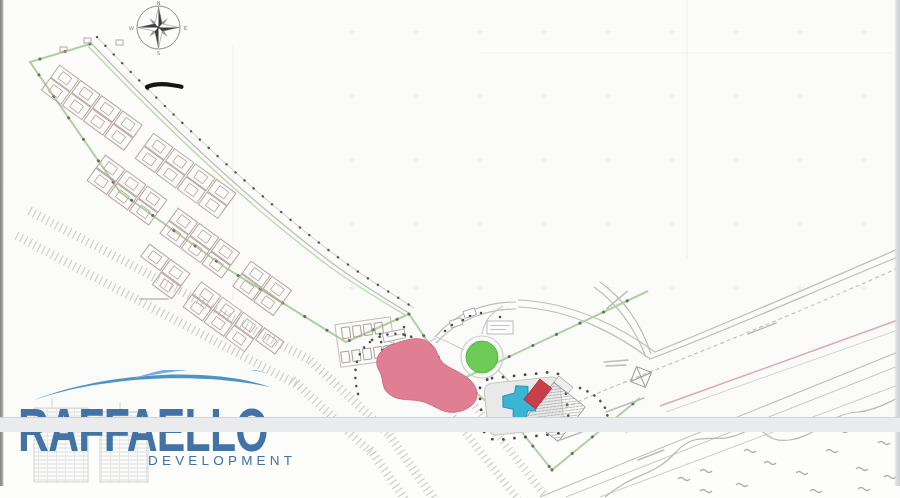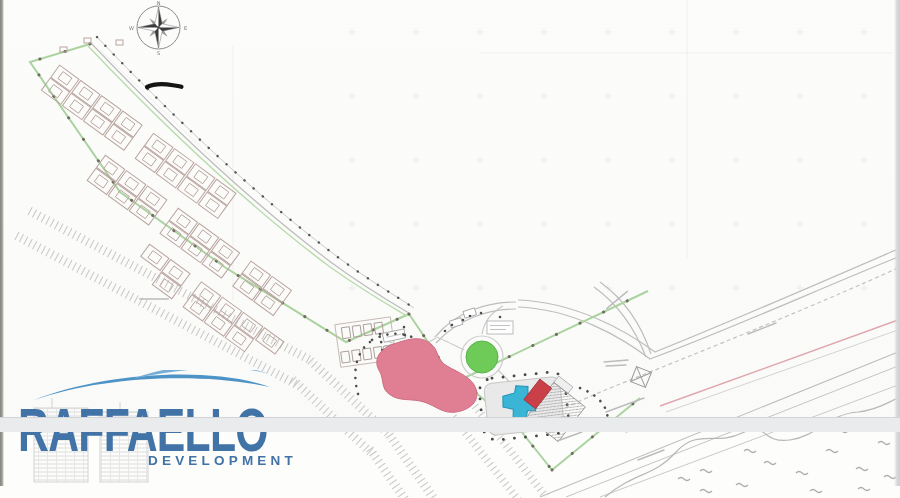--- a/index.html
+++ b/index.html
@@ -7,21 +7,21 @@
        font-family:"Liberation Sans", sans-serif;}
   .stage{position:absolute;inset:0;width:900px;height:432px;
        background:linear-gradient(180deg,#fcfcfb 0%,#fbfbfa 60%,#fafaf9 100%);}
   svg.plan{position:absolute;left:0;top:0;}
 
   
   .logo{position:absolute;left:12px;top:370px;width:300px;height:116px;}
   .brand-name{position:absolute;left:6px;top:30px;font-weight:bold;font-size:61px;
       line-height:1;color:#4273a6;letter-spacing:-1px;transform:scaleX(.70);
       transform-origin:left top;white-space:nowrap;}
-  .brand-division{position:absolute;left:136px;top:83px;font-size:13.5px;font-weight:bold;
+  .brand-division{position:absolute;left:136px;top:83px;font-size:13.5px;font-weight:normal;
       letter-spacing:4.2px;color:#4273a6;white-space:nowrap;}
   .brand-tagline{position:absolute;left:60px;top:101px;font-size:12.5px;
       letter-spacing:4.6px;color:#8cb3d8;white-space:nowrap;}
 
   
   .edge-left{position:absolute;left:0;top:0;width:4px;height:486px;
       background:linear-gradient(90deg,#5a574f 0%,#8a8880 60%,rgba(160,158,150,0) 100%);opacity:.75;}
   .edge-right{position:absolute;right:0;top:0;width:6px;height:486px;
       background:linear-gradient(90deg,rgba(210,211,212,0) 0%,#d7d8d9 50%,#cfd0d2 100%);}
   .bottom-strip{position:absolute;left:0;bottom:0;width:900px;height:14px;

